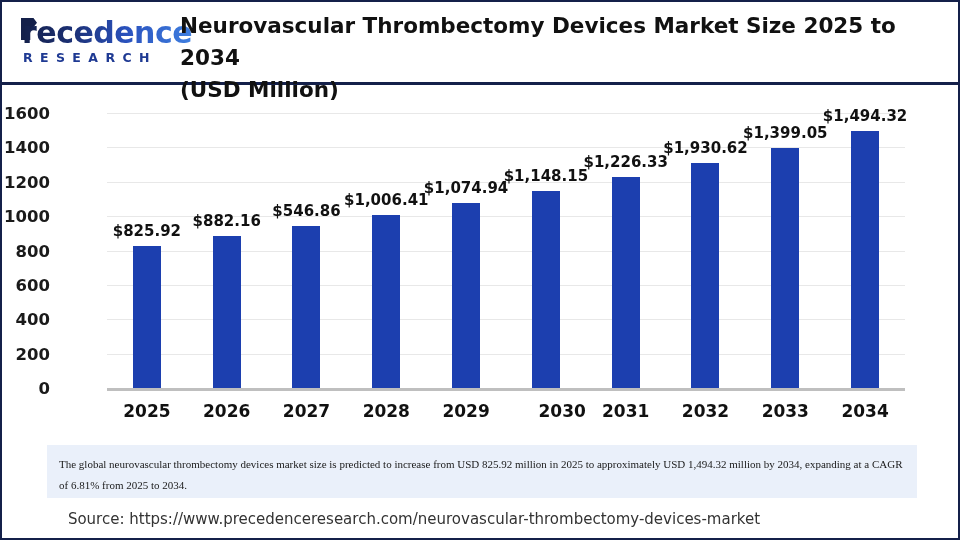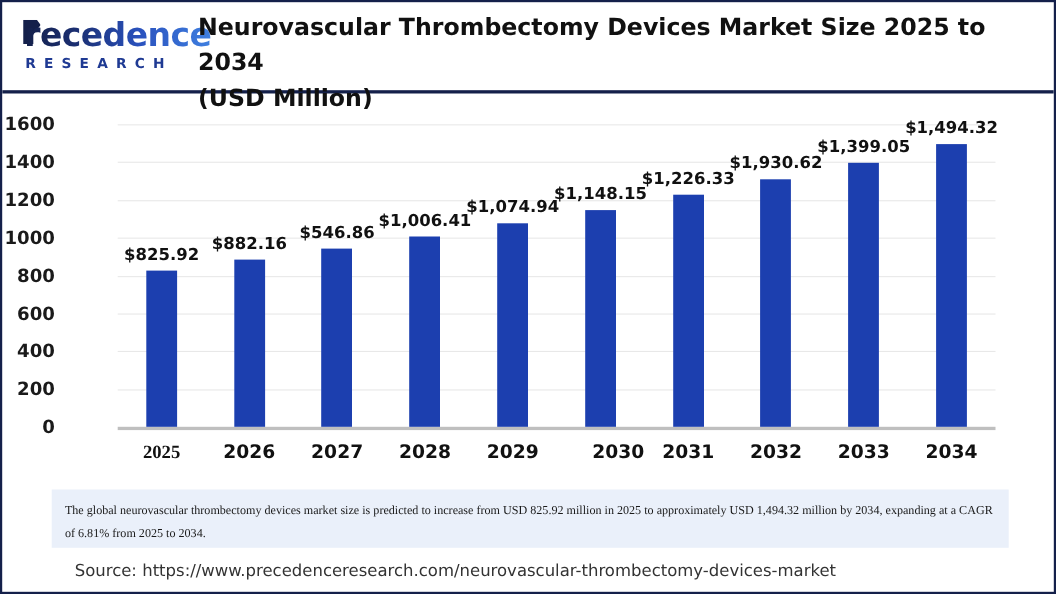--- a/index.html
+++ b/index.html
@@ -264,21 +264,21 @@
             <div class="bar" style="height: 240.462px; background: rgb(28, 63, 175);"></div>
             <div class="bar-label" style="bottom: 246.462px;">$1,399.05</div>
           </div>
           <div class="bar-slot" style="left: 718.2px;">
             <div class="bar" style="height: 256.836px; background: rgb(28, 63, 175);"></div>
             <div class="bar-label" style="bottom: 262.836px;">$1,494.32</div>
           </div>
         </div>
     </div>
     <div id="xticks-layer">
-        <div class="xtick" style="left: 105px; font-family: Liberation Serif, serif;">2025</div>
+        <div class="xtick" style="left: 105px;">2025</div>
         <div class="xtick" style="left: 184.8px;">2026</div>
         <div class="xtick" style="left: 264.6px;">2027</div>
         <div class="xtick" style="left: 344.4px;">2028</div>
         <div class="xtick" style="left: 424.2px;">2029</div>
         <div class="xtick" style="left: 504px; text-align: right;">2030</div>
         <div class="xtick" style="left: 583.8px;">2031</div>
         <div class="xtick" style="left: 663.6px;">2032</div>
         <div class="xtick" style="left: 743.4px;">2033</div>
         <div class="xtick" style="left: 823.2px;">2034</div>
       </div>

